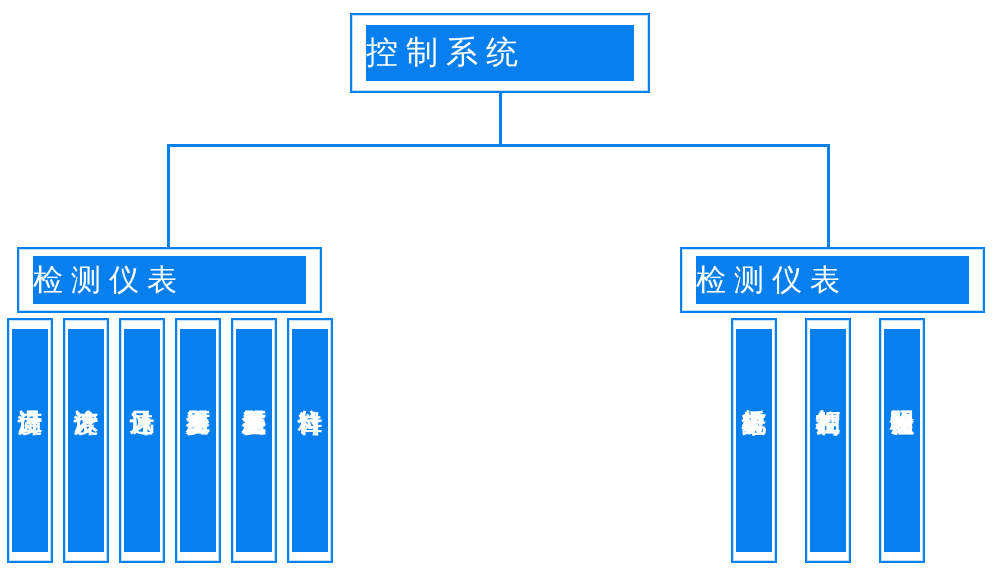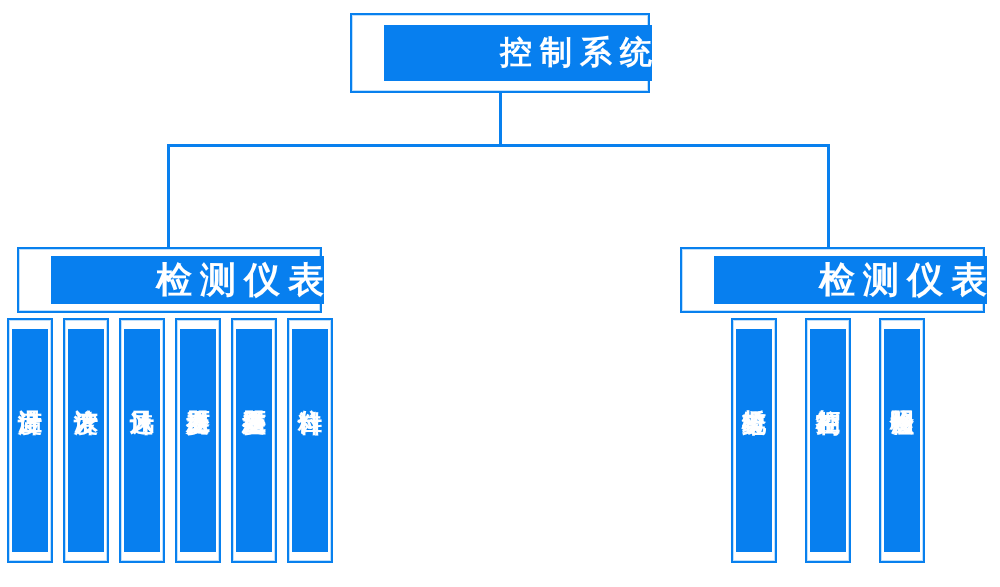--- a/index.html
+++ b/index.html
@@ -21,31 +21,30 @@
     box-sizing: border-box;
     background: #ffffff;
     border: 2px solid #0880ee;
     box-shadow: inset 0 0 0 1px #bfdffb;
   }
   .core {
     width: 100%;
     height: 100%;
     background: #077fef;
     color: #ffffff;
-    font-weight: bold;
+    font-weight: normal;
     display: flex;
     align-items: center;
-    justify-content: flex-end;
+    justify-content: flex-start;
     box-sizing: border-box;
-    margin-left: 18px;
   }
   .root-frame   { left: 350px; top: 13px;  width: 300px; height: 80px; padding: 10px 14px; }
   .root-frame .core { font-size: 32px; }
   .header-frame { top: 247px; width: 305px; height: 66px; padding: 7px 14px; }
-  .header-frame .core { font-size: 36px; }
+  .header-frame .core { font-size: 30px; }
   .header-left  { left: 17px; }
   .header-right { left: 680px; }
   .node-label { letter-spacing: 8px; margin-right: -8px; white-space: nowrap; }
 
   
   .line {
     position: absolute;
     background: #0880ee;
   }
   .line-root-drop  { left: 499px; top: 92px;  width: 3px;   height: 53px; }

